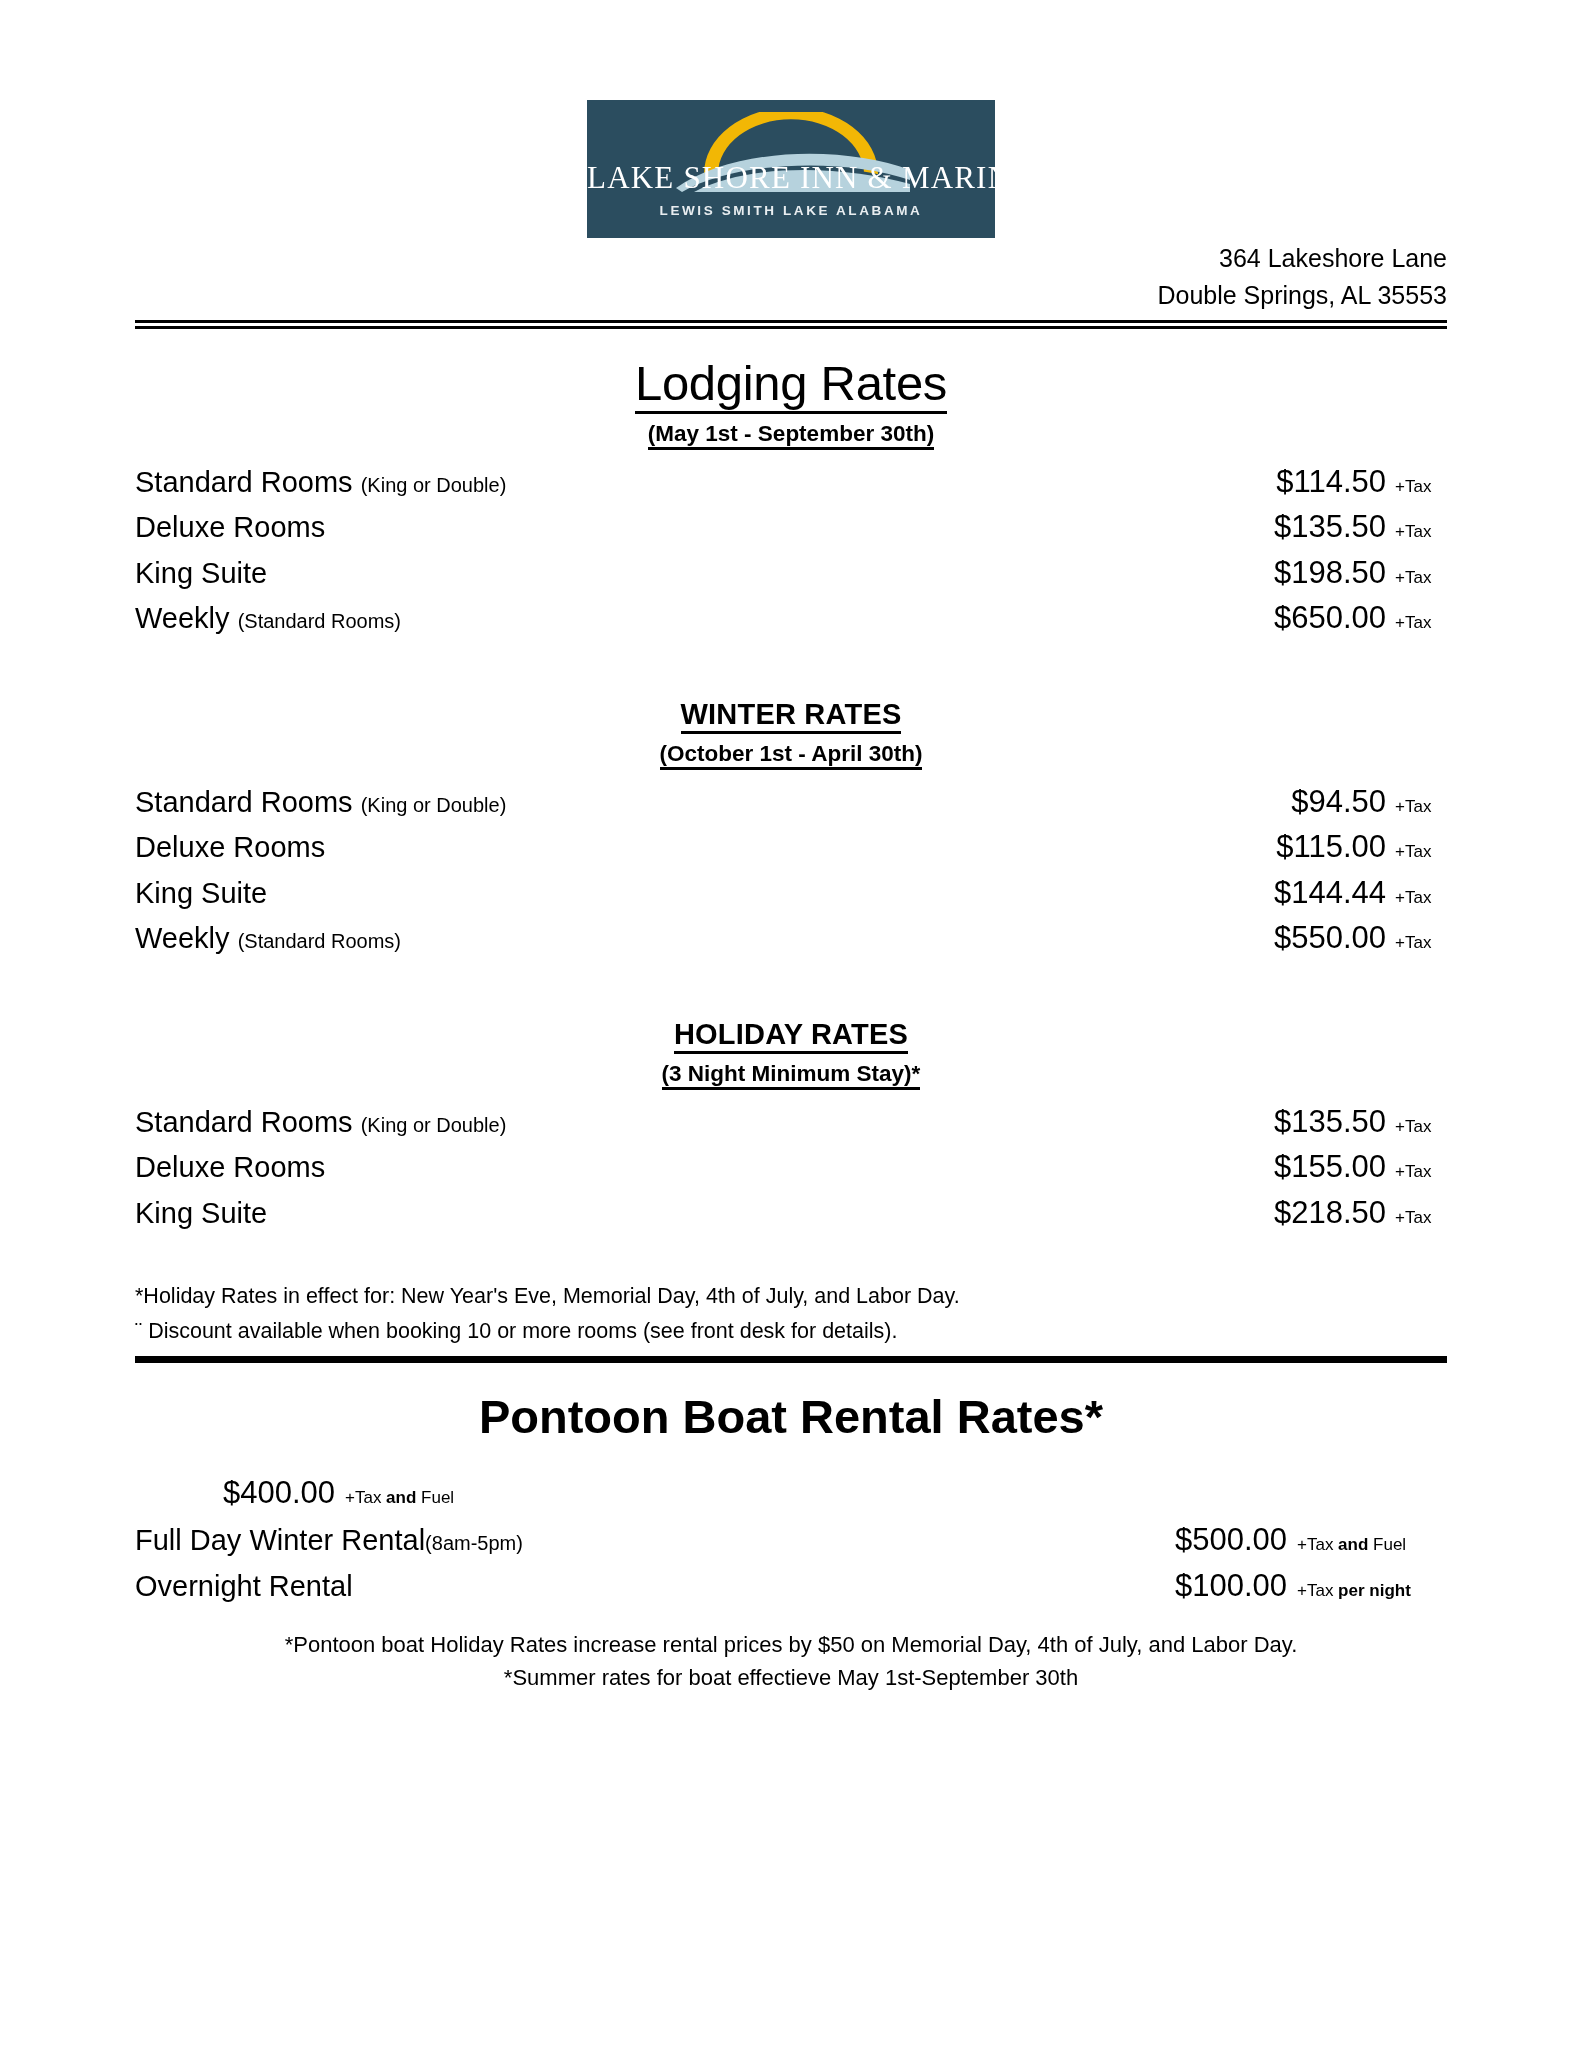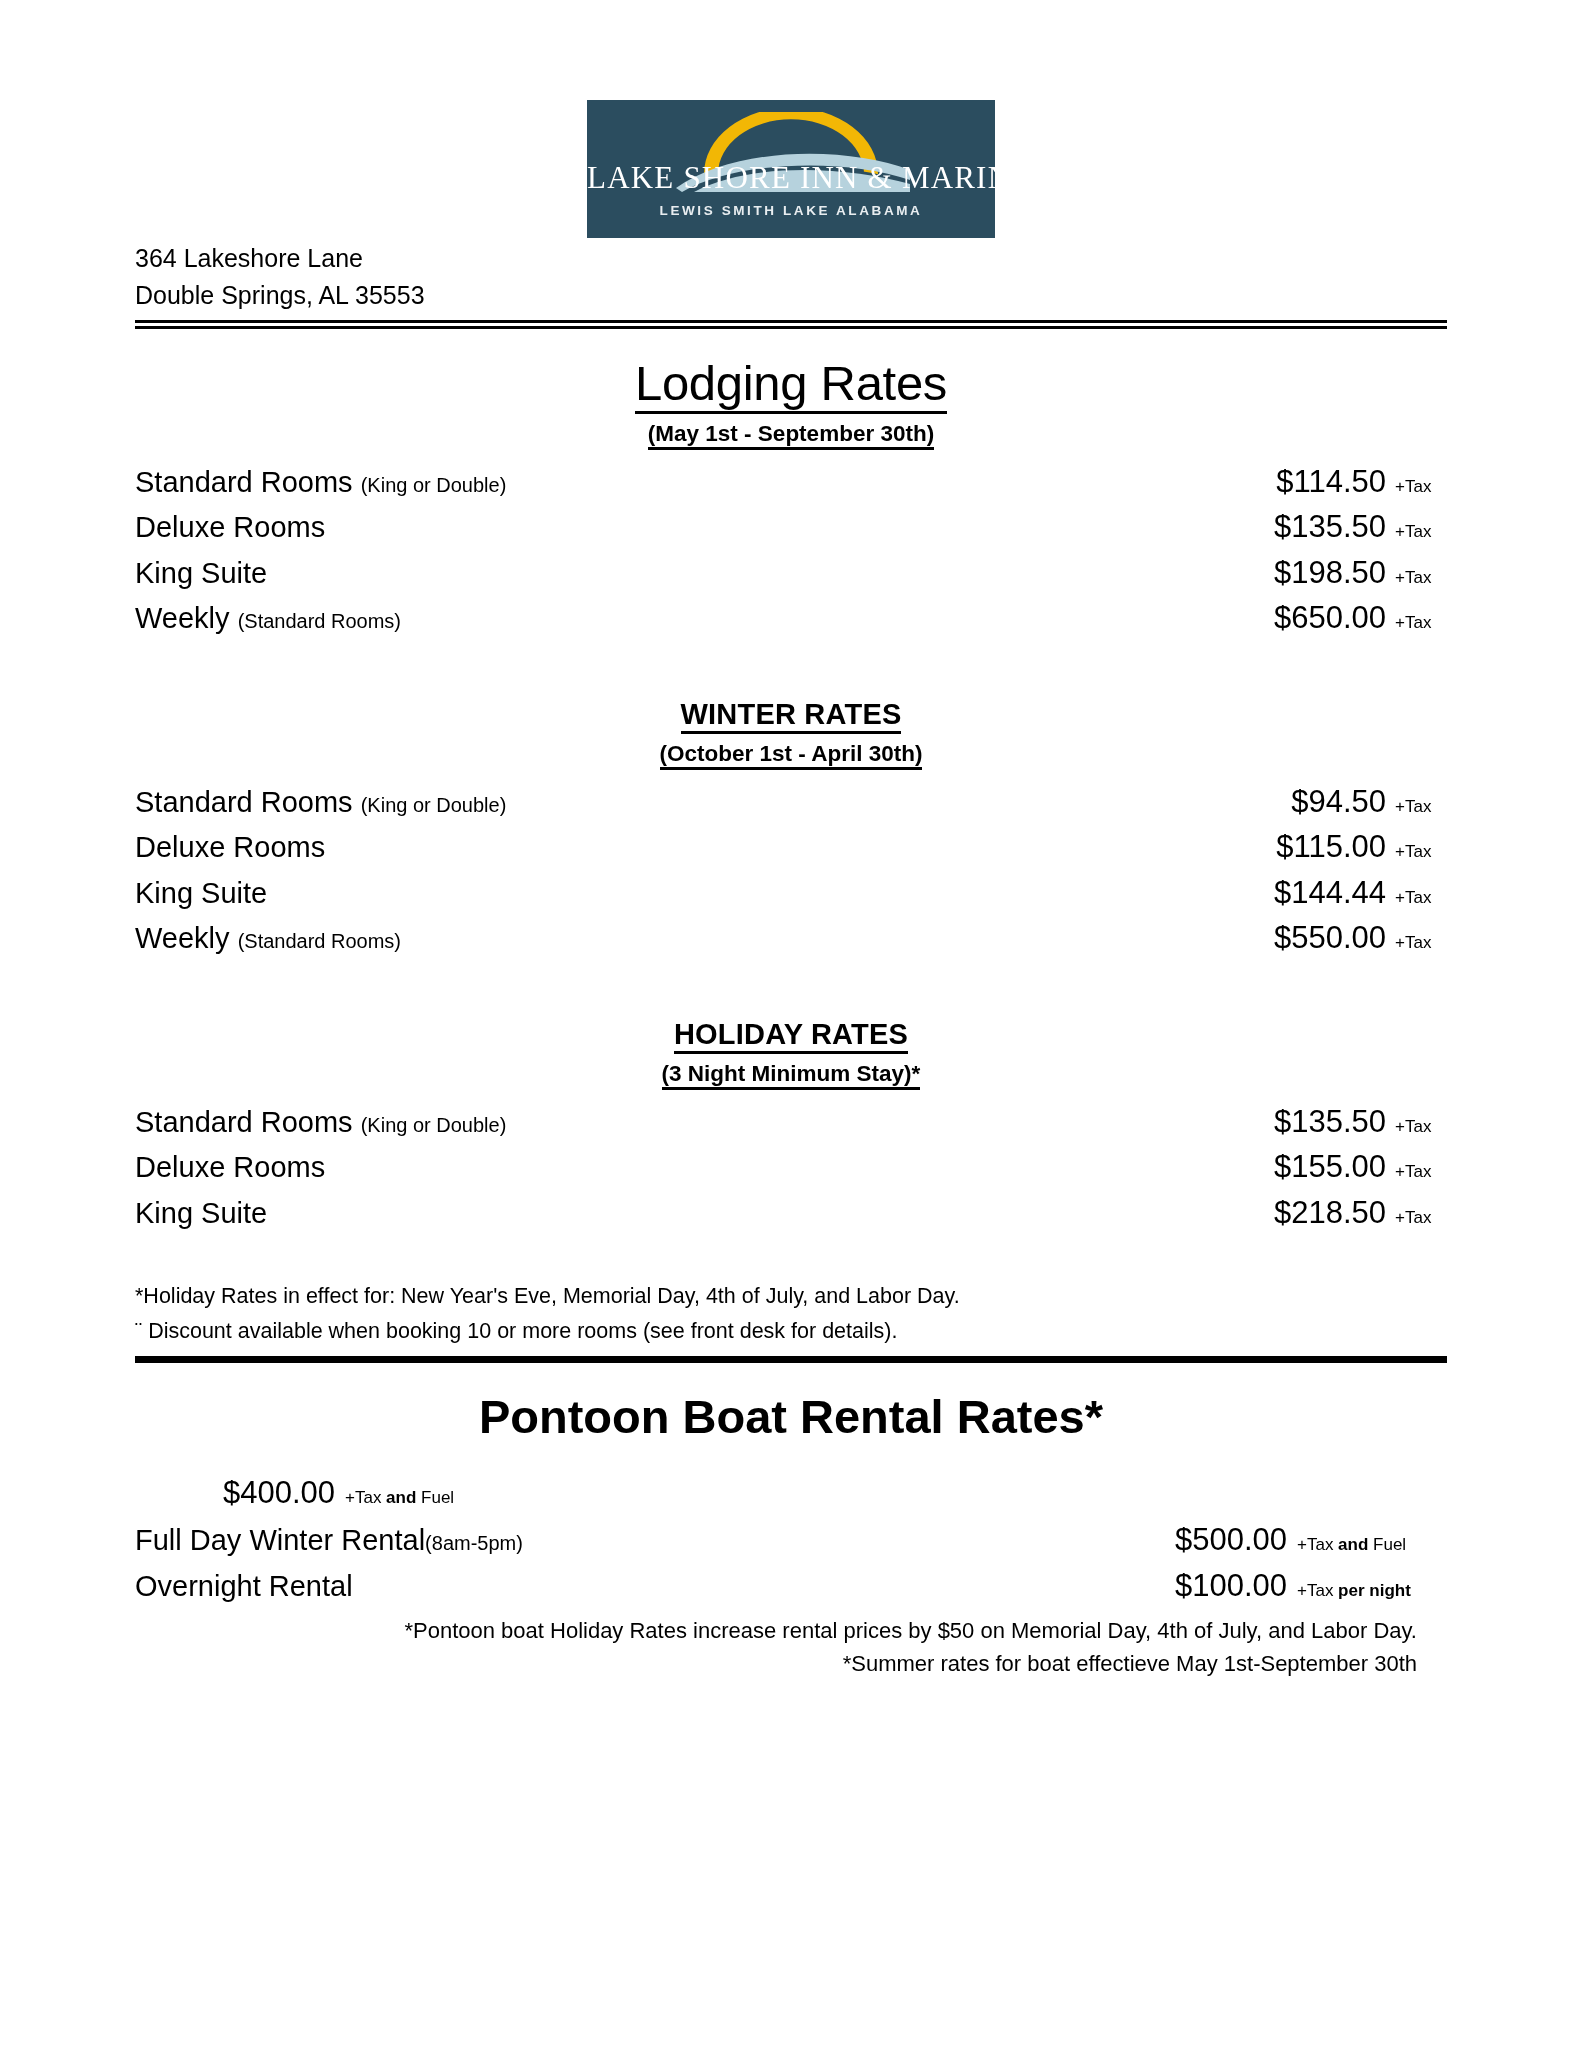--- a/index.html
+++ b/index.html
@@ -61,21 +61,21 @@
     top: 103px;
     text-align: center;
     color: #e8edf0;
     font-size: 13.5px;
     letter-spacing: 2.6px;
     font-weight: 600;
     white-space: nowrap;
   }
 
   .addr {
-    text-align: left;
+    text-align: right;
     font-size: 25px;
     line-height: 1.32;
     margin-top: 4px;
   }
 
   .rule-double {
     margin: 8px 0 0 0;
     border-top: 3px solid #000;
     border-bottom: 3px solid #000;
     height: 3px;
@@ -184,22 +184,22 @@
   .boat-tax {
     flex: 0 0 auto;
     width: 150px;
     padding-left: 10px;
     font-size: 17px;
     white-space: nowrap;
   }
   .boat-tax b { font-weight: bold; }
 
   .boat-footnotes {
-    margin-top: 4px;
-    text-align: right;
+    margin-top: 18px;
+    text-align: center;
   }
   .boat-footnote {
     font-size: 22px;
     line-height: 1.5;
     padding: 0 30px;
   }
 </style>
 </head>
 <body>
 

